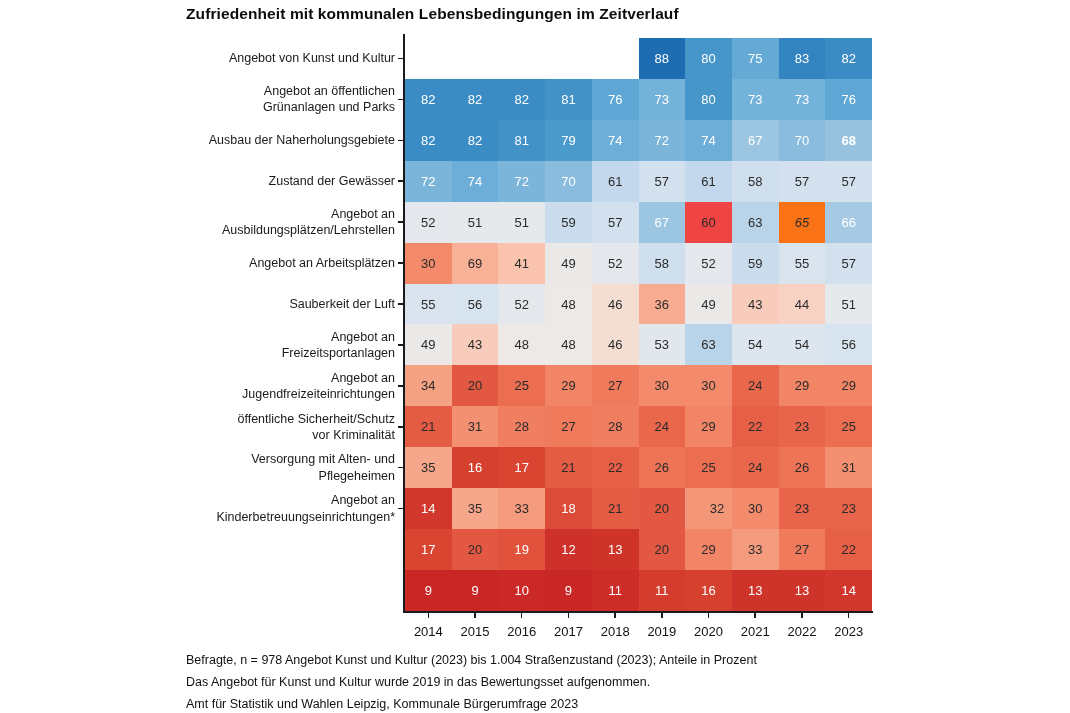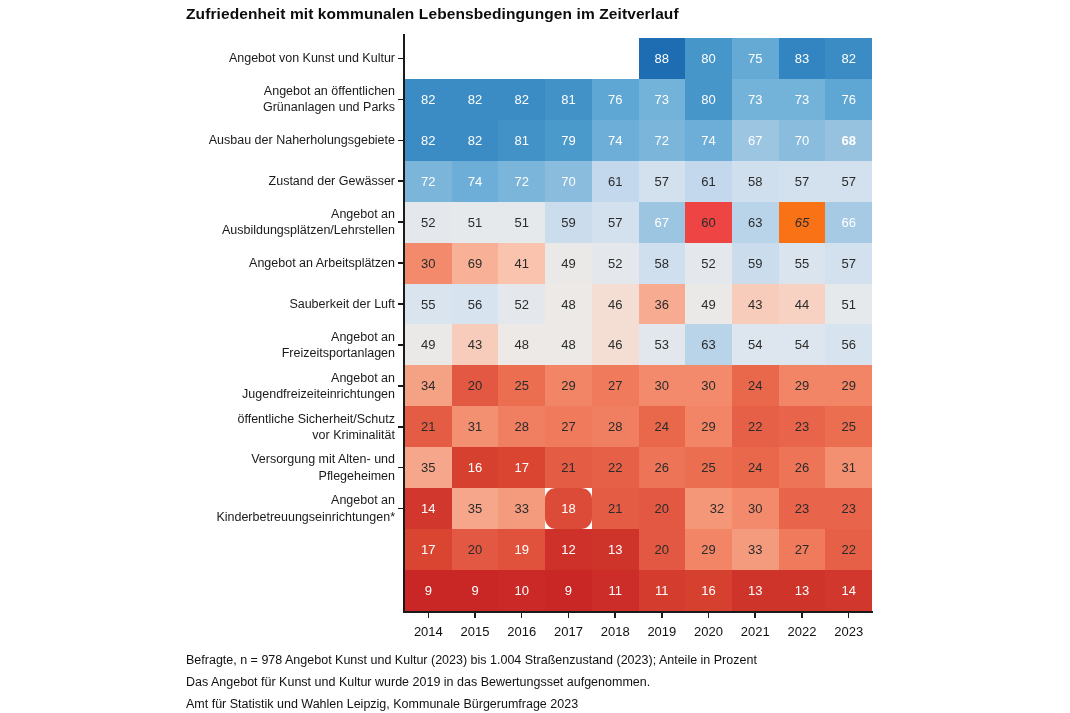--- a/index.html
+++ b/index.html
@@ -326,21 +326,21 @@
         <div class="hm-cell" style="background: rgb(237, 116, 87); color: rgb(43, 43, 43);">26</div>
         <div class="hm-cell" style="background: rgb(235, 110, 81); color: rgb(43, 43, 43);">25</div>
         <div class="hm-cell" style="background: rgb(233, 104, 76); color: rgb(43, 43, 43);">24</div>
         <div class="hm-cell" style="background: rgb(237, 116, 87); color: rgb(43, 43, 43);">26</div>
         <div class="hm-cell" style="background: rgb(243, 144, 113); color: rgb(43, 43, 43);">31</div>
       </div>
       <div class="hm-row">
         <div class="hm-cell" style="background: rgb(209, 55, 44); color: rgb(255, 255, 255);">14</div>
         <div class="hm-cell" style="background: rgb(246, 166, 138); color: rgb(43, 43, 43);">35</div>
         <div class="hm-cell" style="background: rgb(244, 155, 126); color: rgb(43, 43, 43);">33</div>
-        <div class="hm-cell" style="background: rgb(220, 75, 55); color: rgb(255, 255, 255); border-radius: 11px;">18</div>
+        <div class="hm-cell" style="background: rgb(220, 75, 55); color: rgb(255, 255, 255);">18</div>
         <div class="hm-cell" style="background: rgb(229, 92, 69); color: rgb(43, 43, 43);">21</div>
         <div class="hm-cell" style="background: rgb(227, 88, 66); color: rgb(43, 43, 43);">20</div>
         <div class="hm-cell" style="background: rgb(244, 150, 120); color: rgb(43, 43, 43); padding-left: 17px;">32</div>
         <div class="hm-cell" style="background: rgb(242, 138, 107); color: rgb(43, 43, 43);">30</div>
         <div class="hm-cell" style="background: rgb(232, 100, 74); color: rgb(43, 43, 43);">23</div>
         <div class="hm-cell" style="background: rgb(232, 100, 74); color: rgb(43, 43, 43);">23</div>
       </div>
       <div class="hm-row">
         <div class="hm-cell" style="background: rgb(217, 69, 49); color: rgb(255, 255, 255);">17</div>
         <div class="hm-cell" style="background: rgb(227, 88, 66); color: rgb(43, 43, 43);">20</div>

